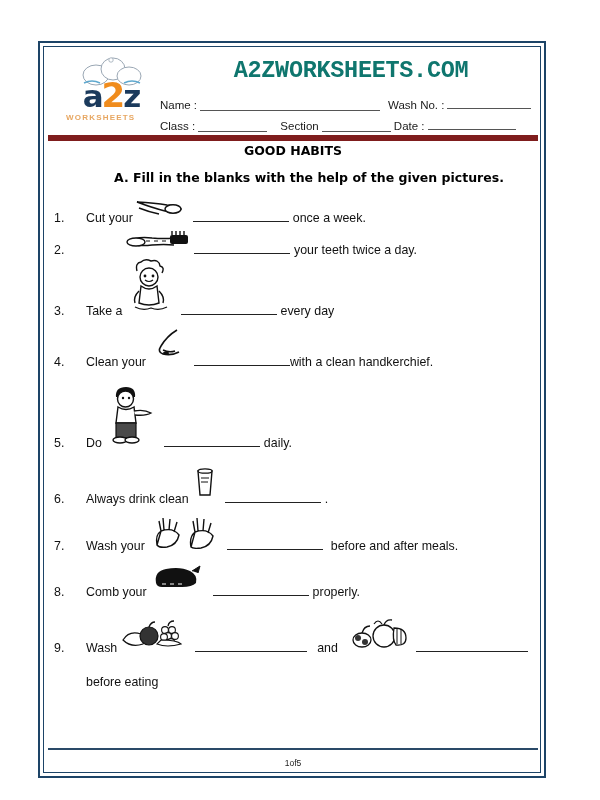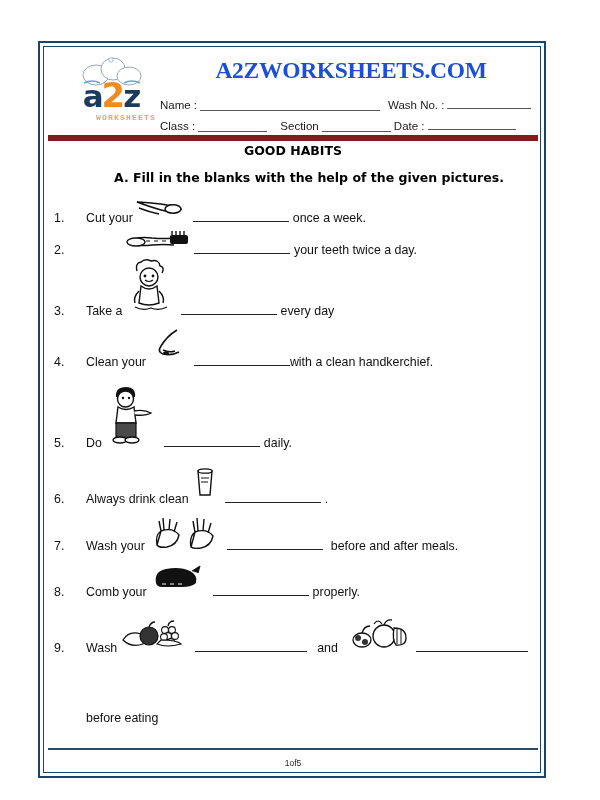--- a/index.html
+++ b/index.html
@@ -53,39 +53,39 @@
     font-size: 31px;
     letter-spacing: -2px;
     color: #1b3a5c;
     line-height: 38px;
     text-align: center;
   }
   .logo-text .two { color: #f08c1d; font-size: 34px; }
   .logo-sub {
     position: absolute; left: 4px; top: 56px;
     width: 90px;
-    text-align: right;
-    font-family: Liberation Mono, monospace;
+    text-align: left;
+    font-family: Liberation Sans, sans-serif;
     font-size: 8px;
     font-weight: bold;
     letter-spacing: 1.2px;
     color: #e08a2e;
     opacity: .75;
   }
 
   #site-title {
     position: absolute;
     left: 120px; top: 6px;
     width: 366px;
     text-align: center;
-    font-family: Liberation Serif, serif;
+    font-family: Liberation Mono, monospace;
     font-weight: bold;
     font-size: 23.5px;
     letter-spacing: -0.3px;
-    color: #1d4ed8;
+    color: #0f766e;
   }
 
   #form-fields {
     position: absolute;
     left: 112px; top: 47px;
     width: 376px;
     font-size: 11.5px;
     color: #1a1a1a;
   }
   .form-row { display: flex; align-items: flex-end; margin-bottom: 8px; }
@@ -400,21 +400,21 @@
               <circle cx="10" cy="22" r="3" fill="#333"></circle>
               <circle cx="17" cy="26" r="3" fill="#333"></circle>
               <path d="M14 17 Q16 10 22 10" stroke="#111" stroke-width="1.3" fill="none"></path>
               <path d="M26 8 Q30 2 34 8" stroke="#111" stroke-width="1.2" fill="none"></path>
             </svg>
           </span>
           <span class="blank b-wide" style="margin-left:0"></span>
         </span>
       </div>
 
-      <div class="q" style="left:8px; top:668px;text-align:center;">
+      <div class="q" style="left:8px; top:632px;text-align:center;">
         <span class="q-num"></span>
         <span class="txt">before eating</span>
       </div>
 
     </div>
 
     <div id="footer-rule"></div>
     <div id="page-number">1of5</div>
   </div>
 </div>

